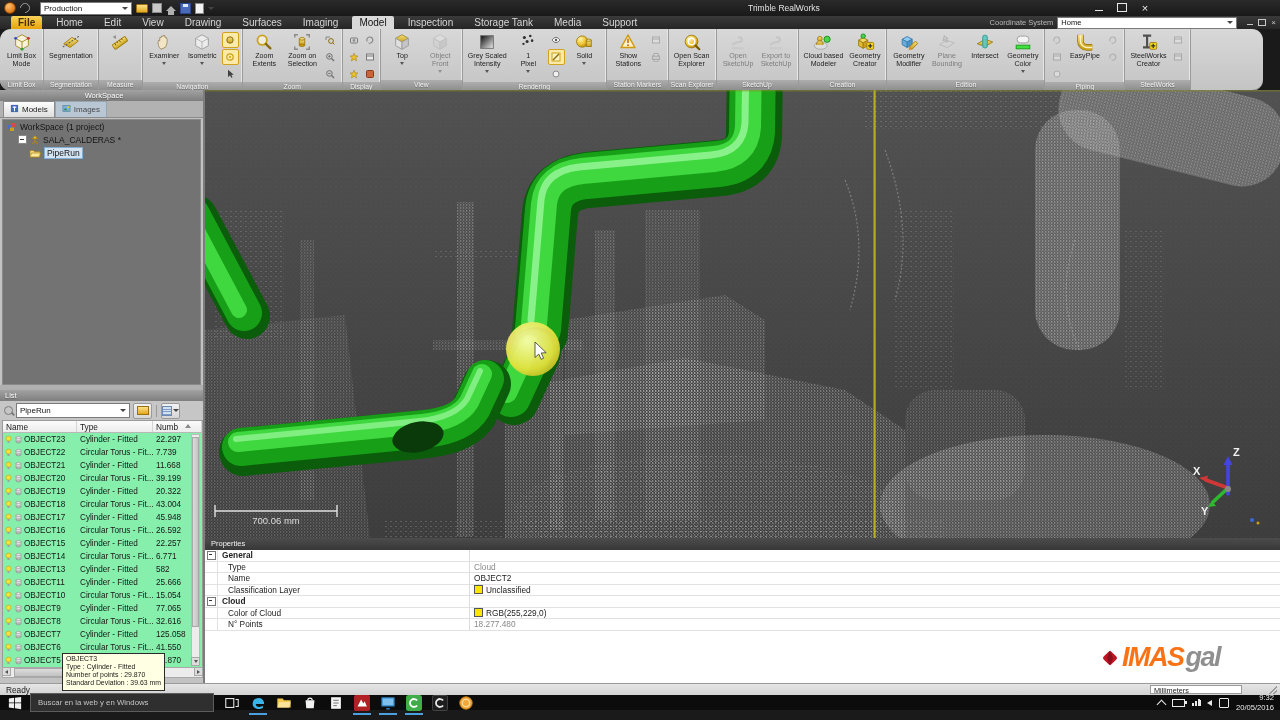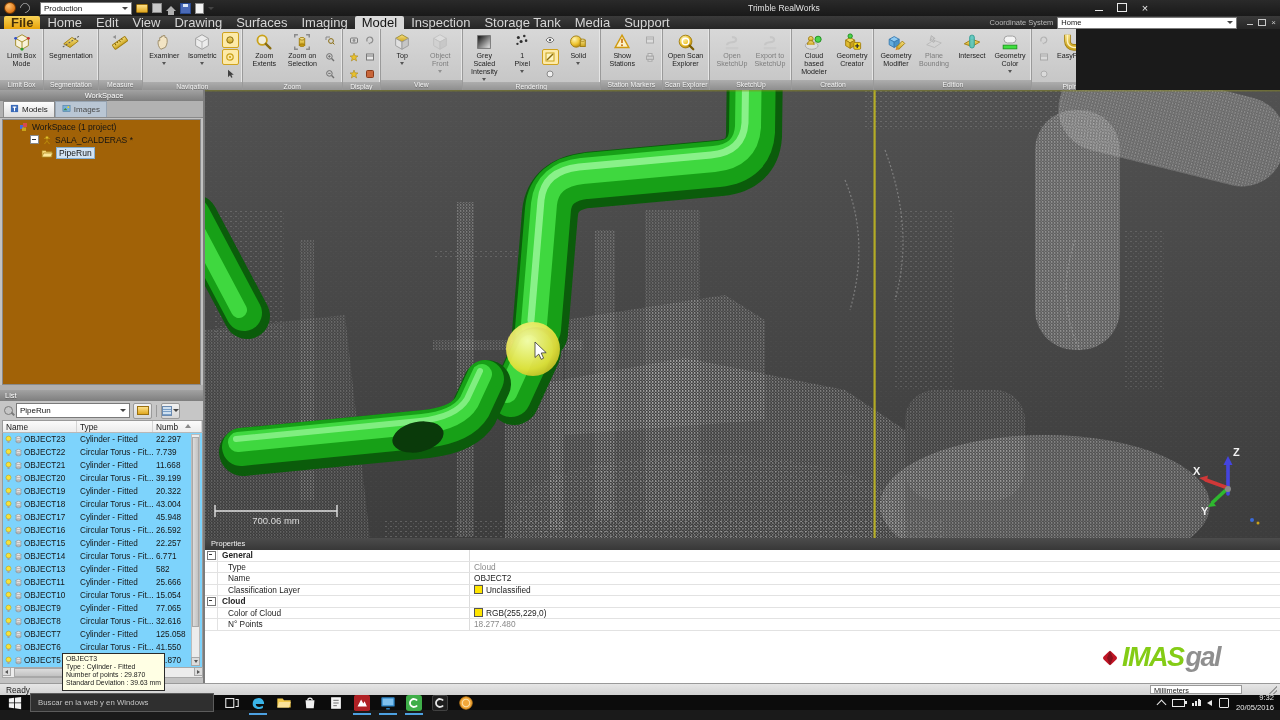--- a/index.html
+++ b/index.html
@@ -23,33 +23,33 @@
   .qa-page{width:7px;height:9px;background:#f4f4f4;border:1px solid #8a8a8a;}
   #win-title{top:3px;left:748px;font-size:8.5px;color:#e2e2e2;}
   #win-btns{top:1px;left:1092px;display:flex;gap:9px;align-items:center;height:13px;}
   .wb{width:14px;height:12px;display:flex;align-items:center;justify-content:center;color:#e8e8e8;}
   .wb-min{width:8px;height:1.5px;background:#e8e8e8;margin-top:6px;}
   .wb-max{width:8px;height:7px;border:1.2px solid #e8e8e8;}
   .wb-x{font-size:11px;line-height:10px;color:#e8e8e8;}
   
   #menurow{left:0;top:16px;width:1280px;height:13px;background:linear-gradient(#3a3a3a,#262626);display:flex;align-items:stretch;}
   #menu-tabs{display:flex;align-items:stretch;padding-left:4px;}
-  .mtab{padding:0 7px;font-size:13px;line-height:13px;color:#d6d6d6;}
+  .mtab{padding:0 7px;font-size:10px;line-height:13px;color:#d6d6d6;margin-left:7px;}
   .mtab.file{background:linear-gradient(#f8d258,#e8a40a);color:#45300a;font-weight:bold;border-radius:2px 2px 0 0;}
   .mtab.active{background:#d9d9d9;color:#141414;border-radius:2px 2px 0 0;}
   #cs-area{position:absolute;right:0;top:0;height:13px;display:flex;align-items:center;gap:4px;padding-right:4px;}
   #cs-label{font-size:7.5px;color:#b8b8b8;}
   #cs-combo{width:172px;height:10px;font-size:7.5px;}
   .mdi{display:flex;gap:5px;align-items:center;margin-left:6px;}
   .mdi span{color:#c8c8c8;}
   .mdi .mdi-min{width:6px;height:1.2px;background:#c8c8c8;margin-top:4px;}
   .mdi .mdi-rest{width:6px;height:5px;border:1px solid #c8c8c8;}
   .mdi .mdi-x{font-size:8px;line-height:8px;}
   
-  #ribbon{left:0;top:29px;width:1076px;height:61px;background:linear-gradient(#d8d8d8,#c4c4c4);border-bottom:1px solid #8a8a8a;display:flex;align-items:stretch;overflow:hidden;}
+  #ribbon{left:0;top:29px;width:1263px;height:61px;background:linear-gradient(#d8d8d8,#c4c4c4);border-bottom:1px solid #8a8a8a;display:flex;align-items:stretch;overflow:hidden;border-radius:11px;}
   .rgroup{display:flex;flex-direction:column;border-right:1px solid #9a9a9a;box-shadow:inset -1px 0 0 #e6e6e6;}
   .rgc{flex:1;display:flex;align-items:flex-start;gap:1px;padding:1px 3px 0;}
   .rgt{height:10px;line-height:10px;font-size:6.8px;text-align:center;color:#f6f6f6;background:linear-gradient(#adadad,#8e8e8e);text-shadow:0 1px 1px rgba(0,0,0,.35);padding:0 2px;white-space:nowrap;}
   .rbtn{display:flex;flex-direction:column;align-items:center;min-width:33px;padding:2px 2px 0;border-radius:2px;}
   .rbtn.disabled{opacity:.48;filter:grayscale(.9);}
   .ric{width:20px;height:20px;}
   .rlbl{font-size:7.1px;line-height:1.12;text-align:center;color:#1c1c1c;white-space:pre-line;margin-top:1px;}
   .rcaret{width:0;height:0;border-left:2.5px solid transparent;border-right:2.5px solid transparent;border-top:3px solid #555;margin-top:1px;}
   .scol{display:flex;flex-direction:column;gap:1px;padding-top:2px;}
   .sgrid{display:grid;grid-template-columns:15px 15px;gap:1px;padding-top:2px;}
@@ -57,39 +57,39 @@
   .sbtn.active{background:#fdeaa8;border-color:#cfa21f;}
   .sbtn.disabled{opacity:.45;filter:grayscale(1);}
   
   #leftpanel{left:0;top:90px;width:205px;height:593px;background:#c2c2c2;border-right:2px solid #7c7c7c;box-sizing:border-box;}
   .panelhdr{position:absolute;left:0;width:100%;height:11px;background:linear-gradient(#a2a2a2,#7e7e7e);color:#fff;font-size:7.5px;line-height:11px;padding-left:5px;box-sizing:border-box;text-shadow:0 1px 1px rgba(0,0,0,.4);}
   #ws-hdr{top:0;text-align:center;}
   #ws-tabs{position:absolute;left:0;top:11px;width:100%;height:17px;background:#b2b2b2;border-bottom:1px solid #8a8a8a;display:flex;align-items:flex-end;padding-left:3px;box-sizing:border-box;}
   .wtab{display:flex;align-items:center;gap:3px;font-size:8px;padding:2px 6px;border:1px solid #8a8a8a;border-bottom:none;}
   .wtab.active{background:linear-gradient(#fdfdfd,#dedede);color:#1a1a1a;}
   .wtab.inactive{background:#b9c6d4;color:#4a4a4a;border-color:#97a4b2;margin-top:48px;}
-  #treebox{position:absolute;left:2px;top:29px;width:199px;height:266px;background:#a16207;border:1px solid #8a8a8a;box-sizing:border-box;overflow:hidden;padding-left:12px;}
+  #treebox{position:absolute;left:2px;top:29px;width:199px;height:266px;background:#737373;border:1px solid #8a8a8a;box-sizing:border-box;overflow:hidden;}
   .trow{display:flex;align-items:center;gap:3px;height:13px;font-size:8.5px;color:#141414;white-space:nowrap;}
   .expander{width:7px;height:7px;border:1px solid #888;background:#fff;position:relative;flex:none;}
   .expander::after{content:"";position:absolute;left:1px;top:2.5px;width:3.5px;height:1px;background:#333;}
   .tsel{background:#d2e3f3;border:1px solid #84aed2;padding:0 2px;}
   #lsplit{position:absolute;left:0;top:295px;width:100%;height:5px;background:#b0b0b0;}
   #list-hdr{top:300px;}
   #searchrow{position:absolute;left:0;top:311px;width:100%;height:19px;background:#c6c6c6;display:flex;align-items:center;gap:3px;padding-left:4px;box-sizing:border-box;}
   .mag{width:7px;height:7px;border:1.6px solid #7a7a7a;border-radius:50%;position:relative;flex:none;}
   .mag::after{content:"";position:absolute;left:5.5px;top:6px;width:4px;height:1.6px;background:#7a7a7a;transform:rotate(45deg);}
   #list-combo{width:106px;height:13px;font-size:8px;}
   .toolbtn{width:17px;height:14px;border:1px solid #9a9a9a;border-radius:2px;background:linear-gradient(#f2f2f2,#d6d6d6);display:flex;align-items:center;justify-content:center;gap:1px;}
   .tb-folder{width:10px;height:7px;background:linear-gradient(#fde089,#e0a820);border:1px solid #9a7010;}
   .vsep{width:1px;height:12px;background:#9a9a9a;margin:0 1px;}
   .tb-list{width:9px;height:8px;border:1px solid #6a8ab0;background:repeating-linear-gradient(#cfe0f0 0 1.6px,#7aa0c8 1.6px 2.6px);}
   #ltable-head{position:absolute;left:2px;top:330px;width:201px;height:13px;background:linear-gradient(#fbfbfb,#ececec);border:1px solid #9a9a9a;border-bottom:1px solid #b8b8b8;box-sizing:border-box;display:grid;grid-template-columns:74px 76px 1fr;font-size:8.3px;color:#1a1a1a;align-items:center;}
   #ltable-head div{padding-left:3px;border-right:1px solid #d4d4d4;height:100%;display:flex;align-items:center;}
   .sort-ind{position:absolute;right:12px;top:4px;width:0;height:0;border-left:3px solid transparent;border-right:3px solid transparent;border-bottom:4px solid #8a8a8a;}
-  #list-rows{position:absolute;left:2px;top:343px;width:201px;height:234px;background:#7dd3fc;border-left:1px solid #9a9a9a;border-right:1px solid #9a9a9a;box-sizing:border-box;overflow:hidden;}
+  #list-rows{position:absolute;left:2px;top:343px;width:201px;height:234px;background:#86efac;border-left:1px solid #9a9a9a;border-right:1px solid #9a9a9a;box-sizing:border-box;overflow:hidden;}
   .lrow{display:grid;grid-template-columns:74px 76px 1fr;height:13px;font-size:8.2px;color:#161616;align-items:center;}
   .lname{display:flex;align-items:center;gap:1px;padding-left:1px;white-space:nowrap;overflow:hidden;}
   .ltype,.lnumb{white-space:nowrap;overflow:hidden;padding-left:3px;}
   #vscroll{position:absolute;right:3px;top:344px;width:9px;height:232px;background:#ececec;border:1px solid #bbb;box-sizing:border-box;}
   #vthumb{position:absolute;left:0;top:2px;width:7px;height:190px;background:linear-gradient(90deg,#dcdcdc,#c2c2c2);border:1px solid #a8a8a8;box-sizing:border-box;}
   .sb-btn{position:absolute;width:9px;height:9px;background:#dcdcdc;border:1px solid #a8a8a8;box-sizing:border-box;display:flex;align-items:center;justify-content:center;}
   .tri-d{width:0;height:0;border-left:2.5px solid transparent;border-right:2.5px solid transparent;border-top:3px solid #555;}
   .tri-l{width:0;height:0;border-top:2.5px solid transparent;border-bottom:2.5px solid transparent;border-right:3px solid #555;}
   .tri-r{width:0;height:0;border-top:2.5px solid transparent;border-bottom:2.5px solid transparent;border-left:3px solid #555;}
   #hscroll{position:absolute;left:2px;top:577px;width:201px;height:11px;background:#ececec;border:1px solid #a8a8a8;box-sizing:border-box;}
@@ -113,21 +113,21 @@
   #tooltip{left:62px;top:653px;background:#ffffe4;border:1px solid #2a2a2a;padding:1px 3px 2px;z-index:30;font-size:6.9px;line-height:1.18;color:#1a1a1a;white-space:nowrap;}
   
   #statusbar{left:0;top:683px;width:1280px;height:12px;background:linear-gradient(#e6e6e6,#d2d2d2);border-top:1px solid #9a9a9a;box-sizing:border-box;z-index:5;}
   #sb-ready{position:absolute;left:6px;top:1px;font-size:8.3px;color:#222;}
   #sb-units{position:absolute;left:1150px;top:1px;width:92px;height:9px;background:#fff;border:1px solid #9a9a9a;font-size:7.3px;line-height:9px;padding-left:3px;box-sizing:border-box;color:#222;}
   #sb-grip{position:absolute;right:3px;top:2px;width:9px;height:8px;background:
     linear-gradient(135deg,transparent 50%,#9a9a9a 50% 60%,transparent 60% 75%,#9a9a9a 75% 85%,transparent 85%);}
   
   #watermark{left:1100px;top:644px;z-index:20;display:flex;align-items:center;gap:2px;}
   #watermark .wm-t{font-size:27px;font-weight:900;font-style:italic;letter-spacing:-1.5px;line-height:1;}
-  #wm-imas{color:#84cc16;text-align:center;}
+  #wm-imas{color:#f97316;text-align:center;}
   #wm-gal{color:#8f8f8f;}
   
   #taskbar{left:0;top:695px;width:1280px;height:15px;background:#0c0c0c;display:flex;align-items:center;z-index:40;}
   #tb-start{width:30px;height:25px;display:flex;align-items:center;justify-content:center;}
   #tb-search{width:184px;height:19px;background:#2f2f2f;border:1px solid #5c5c5c;color:#c4c4c4;font-size:7.8px;line-height:18px;padding-left:7px;box-sizing:border-box;}
   #tb-icons{display:flex;align-items:center;margin-left:5px;}
   .tbi{width:26px;height:25px;display:flex;align-items:center;justify-content:center;position:relative;}
   .tbi.active::after{content:"";position:absolute;bottom:0;left:4px;right:4px;height:2px;background:#4da0e0;}
   #tb-spacer{flex:1;}
   #tray{display:flex;align-items:center;gap:7px;padding-right:5px;}

